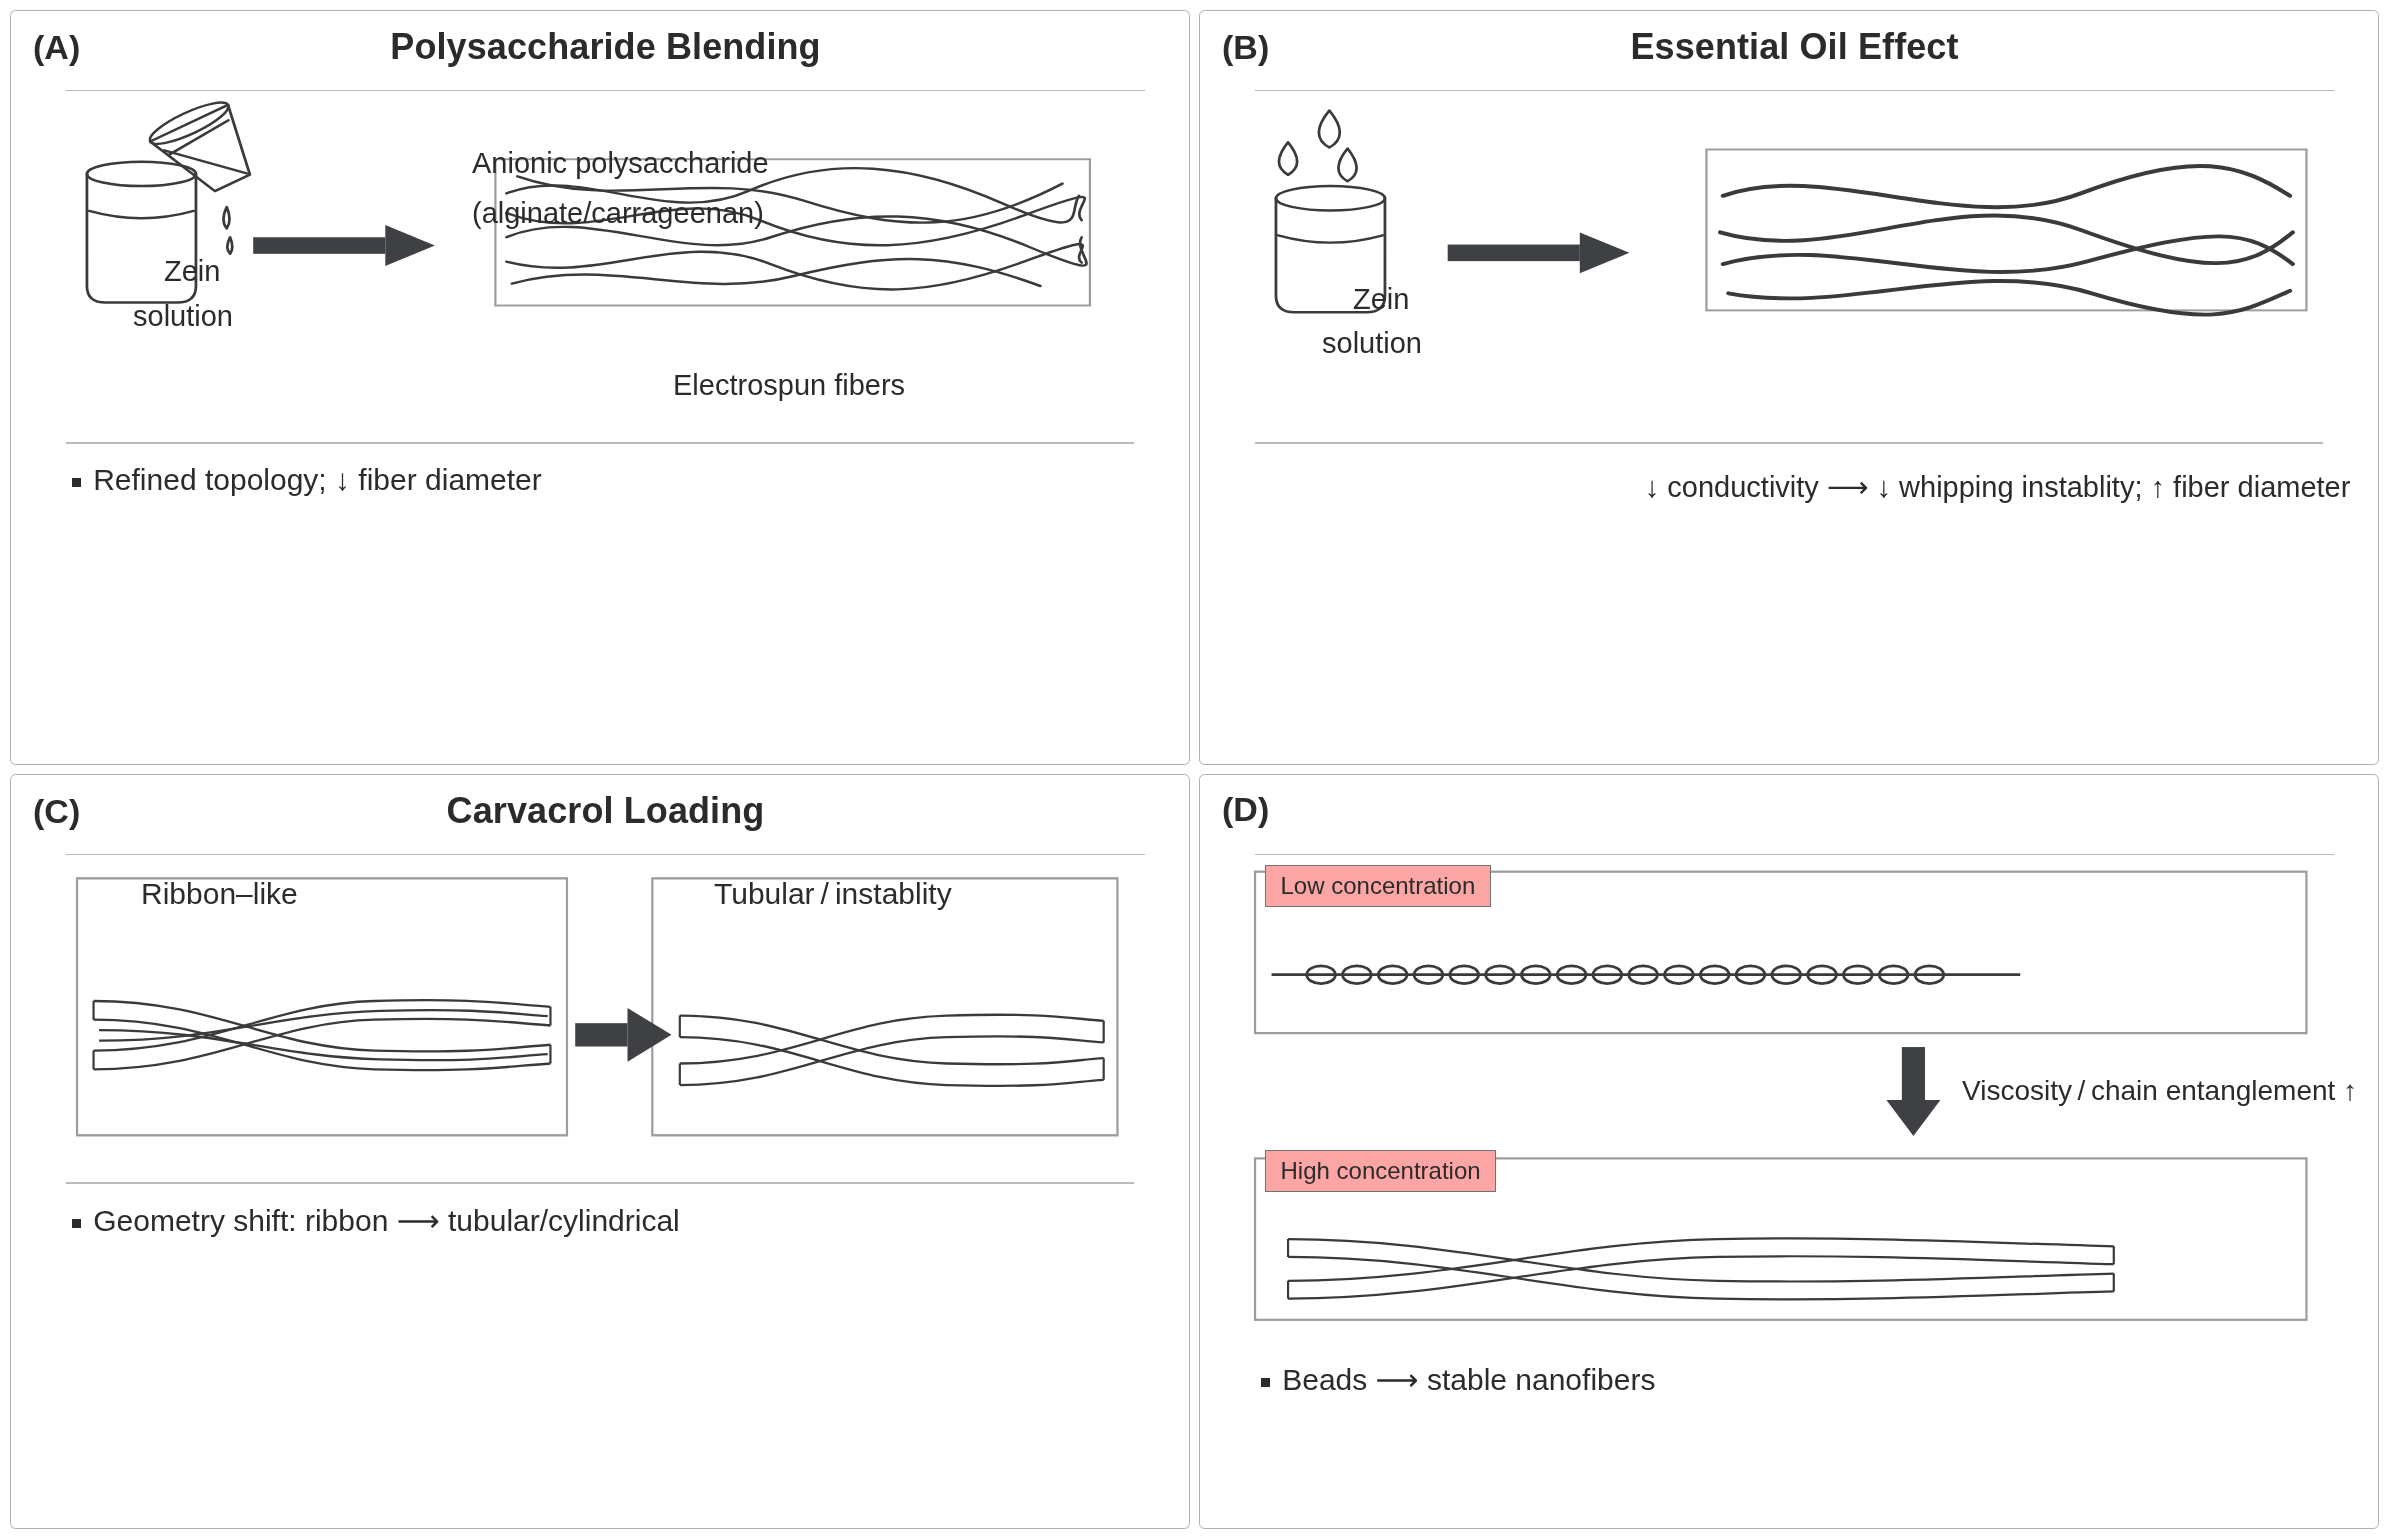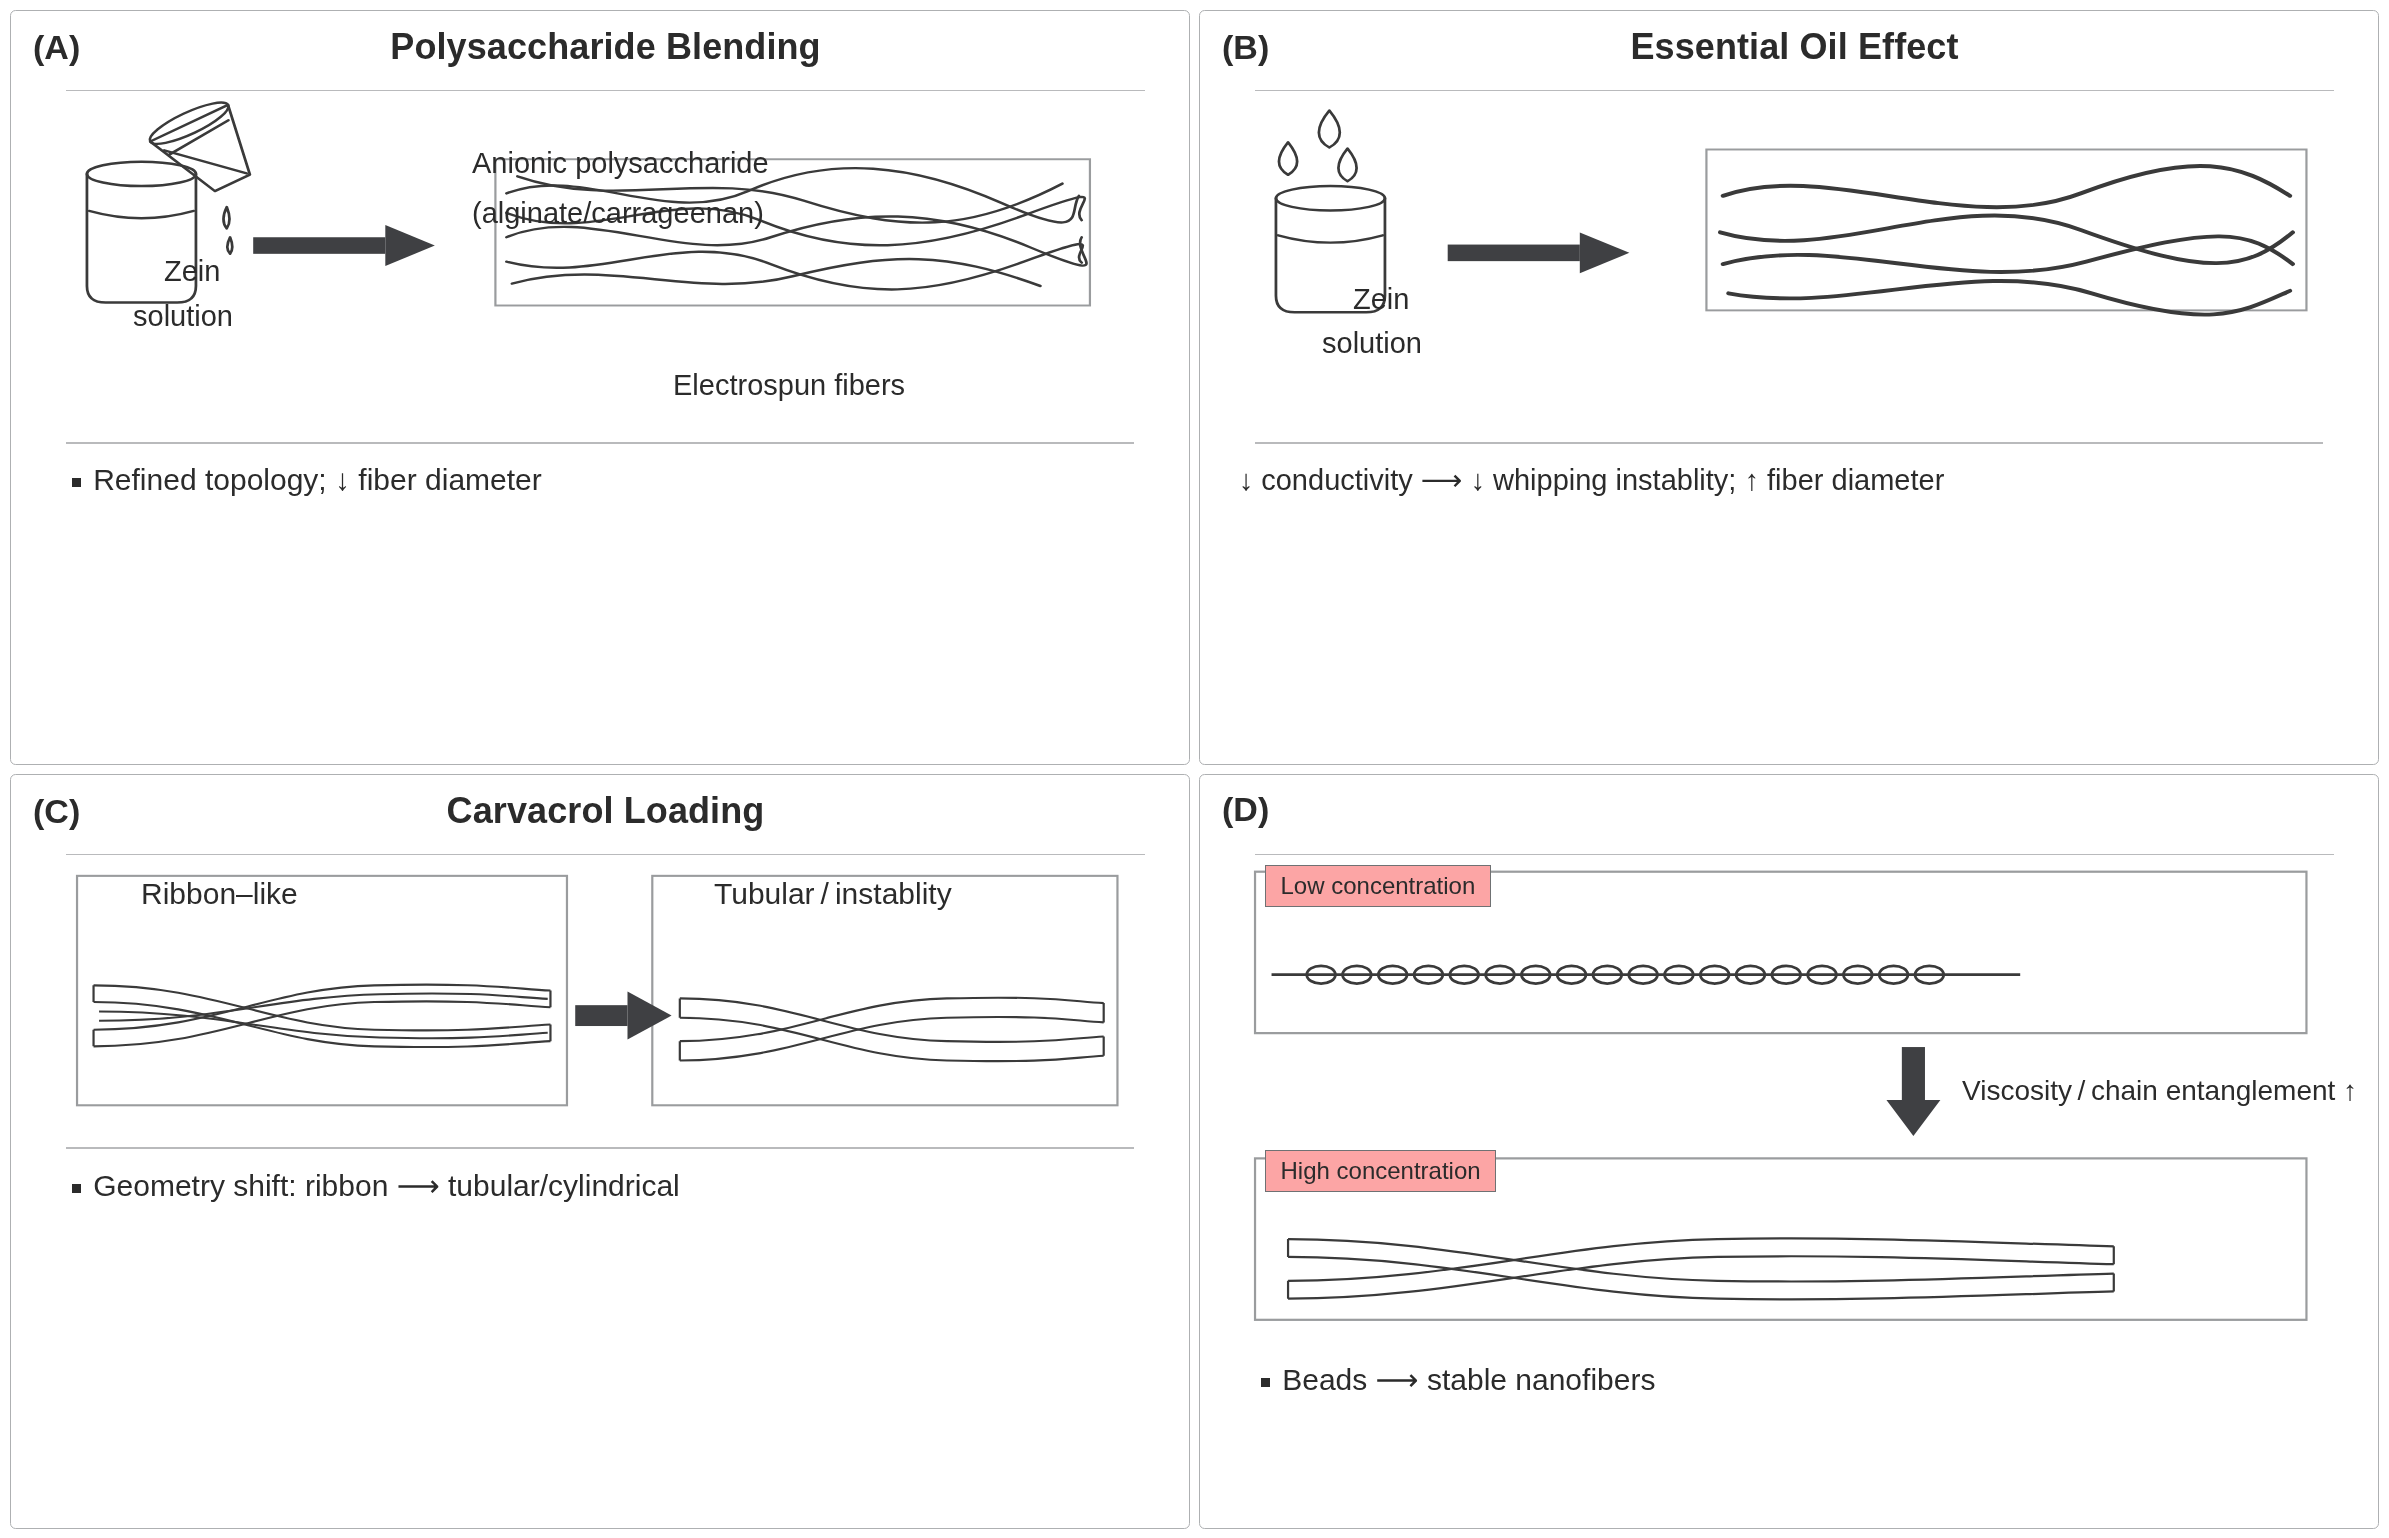--- a/index.html
+++ b/index.html
@@ -71,21 +71,22 @@
     margin: 0 33px 0 33px;
   }
   .bullet-line {
     font-size: 30px;
     color: #2b2b2b;
     padding: 19px 5.6px 0 39px;
     white-space: nowrap;
   }
   .bullet-line.centered {
     padding-left: 16.7px;
-    text-align: left;
+    text-align: right;
+    margin-top: 7px;
   }
   .sq {
     display: inline-block;
     width: 9px;
     height: 9px;
     background: #2b2b2b;
     margin-right: 12.2px;
     vertical-align: 3.3px;
   }
   .label {
@@ -222,21 +223,21 @@
     </div>
   </div>
 
   <div class="panel">
     <div class="panel-head">
       <div class="panel-letter">(C)</div>
       <div class="panel-title">Carvacrol Loading</div>
     </div>
     <div class="head-rule"></div>
 
-    <div class="panel-body" style="height:292px;">
+    <div class="panel-body" style="height:327px;">
       <svg class="svg-layer" viewBox="0 0 2060 560" preserveAspectRatio="none">
 
         <rect x="80" y="40" width="890" height="440" fill="#ffffff" stroke="#9a9c9e" stroke-width="4"></rect>
 
         <rect x="1125" y="40" width="845" height="440" fill="#ffffff" stroke="#9a9c9e" stroke-width="4"></rect>
 
         <g fill="none" stroke="#3a3a3a" stroke-width="4">
           <path d="M110 250 C330 250, 430 330, 620 335 S860 330, 940 325"></path>
           <path d="M110 282 C330 282, 430 362, 620 367 S860 362, 940 357"></path>
           <path d="M110 335 C330 335, 430 255, 620 250 S860 255, 940 260"></path>

